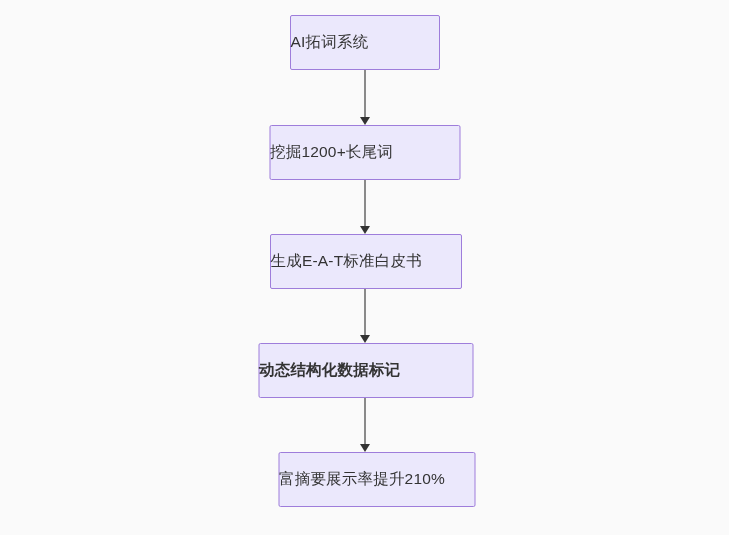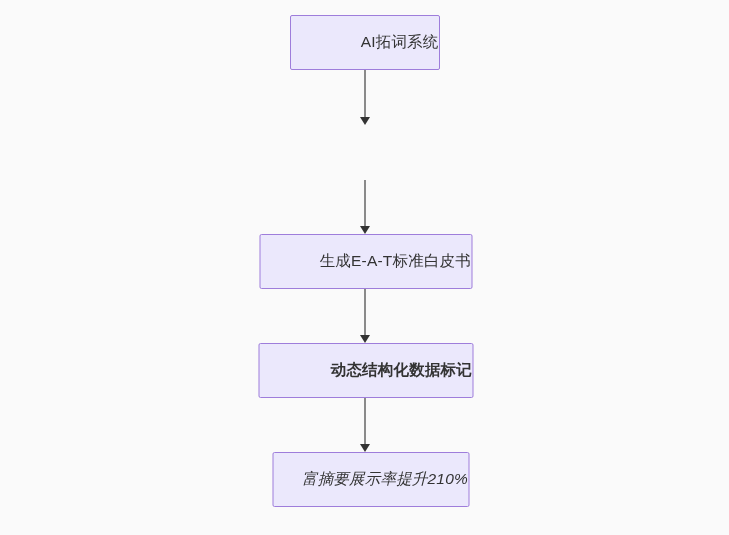--- a/index.html
+++ b/index.html
@@ -22,40 +22,40 @@
   }
 
   .node {
     position: absolute;
     box-sizing: border-box;
     background: #ebe8fc;
     border: 1.4px solid #9e7ddb;
     border-radius: 2px;
     display: flex;
     align-items: center;
-    justify-content: flex-end;
+    justify-content: flex-start;
     left: 50%;
     transform: translateX(-50%);
   }
 
   .node-label {
     color: #333333;
     font-size: 15.5px;
     line-height: 1.2;
     letter-spacing: 0.2px;
     white-space: nowrap;
     text-align: center;
   }
 
   
   .node-1 { width: 150px; height: 55px; top: 15px;  margin-left: 0px; }
   .node-2 { width: 191px; height: 55px; top: 125px; margin-left: 0px; }
-  .node-3 { width: 213px; height: 55px; top: 234px; margin-left: 1px; }
+  .node-3 { width: 192px; height: 55px; top: 234px; margin-left: 1px; }
   .node-4 { width: 215px; height: 55px; top: 343px; margin-left: 1px; font-weight: bold; }
-  .node-5 { width: 197px; height: 55px; top: 452px; margin-left: 6px; font-style: italic; }
+  .node-5 { width: 197px; height: 55px; top: 452px; margin-left: 12px; }
 
   .edge {
     position: absolute;
     left: 50%;
     transform: translateX(-50%);
     width: 12px;
   }
   .edge-line {
     position: absolute;
     left: 50%;
@@ -93,20 +93,23 @@
 
   <div class="node node-1">
     <span class="node-label">AI拓词系统</span>
   </div>
 
   <div class="edge edge-1">
     <div class="edge-line"></div>
     <div class="edge-arrow"></div>
   </div>
 
+  <div class="node node-2">
+    <span class="node-label">挖掘1200+长尾词</span>
+  </div>
 
   <div class="edge edge-2">
     <div class="edge-line"></div>
     <div class="edge-arrow"></div>
   </div>
 
   <div class="node node-3">
     <span class="node-label">生成E-A-T标准白皮书</span>
   </div>
 

